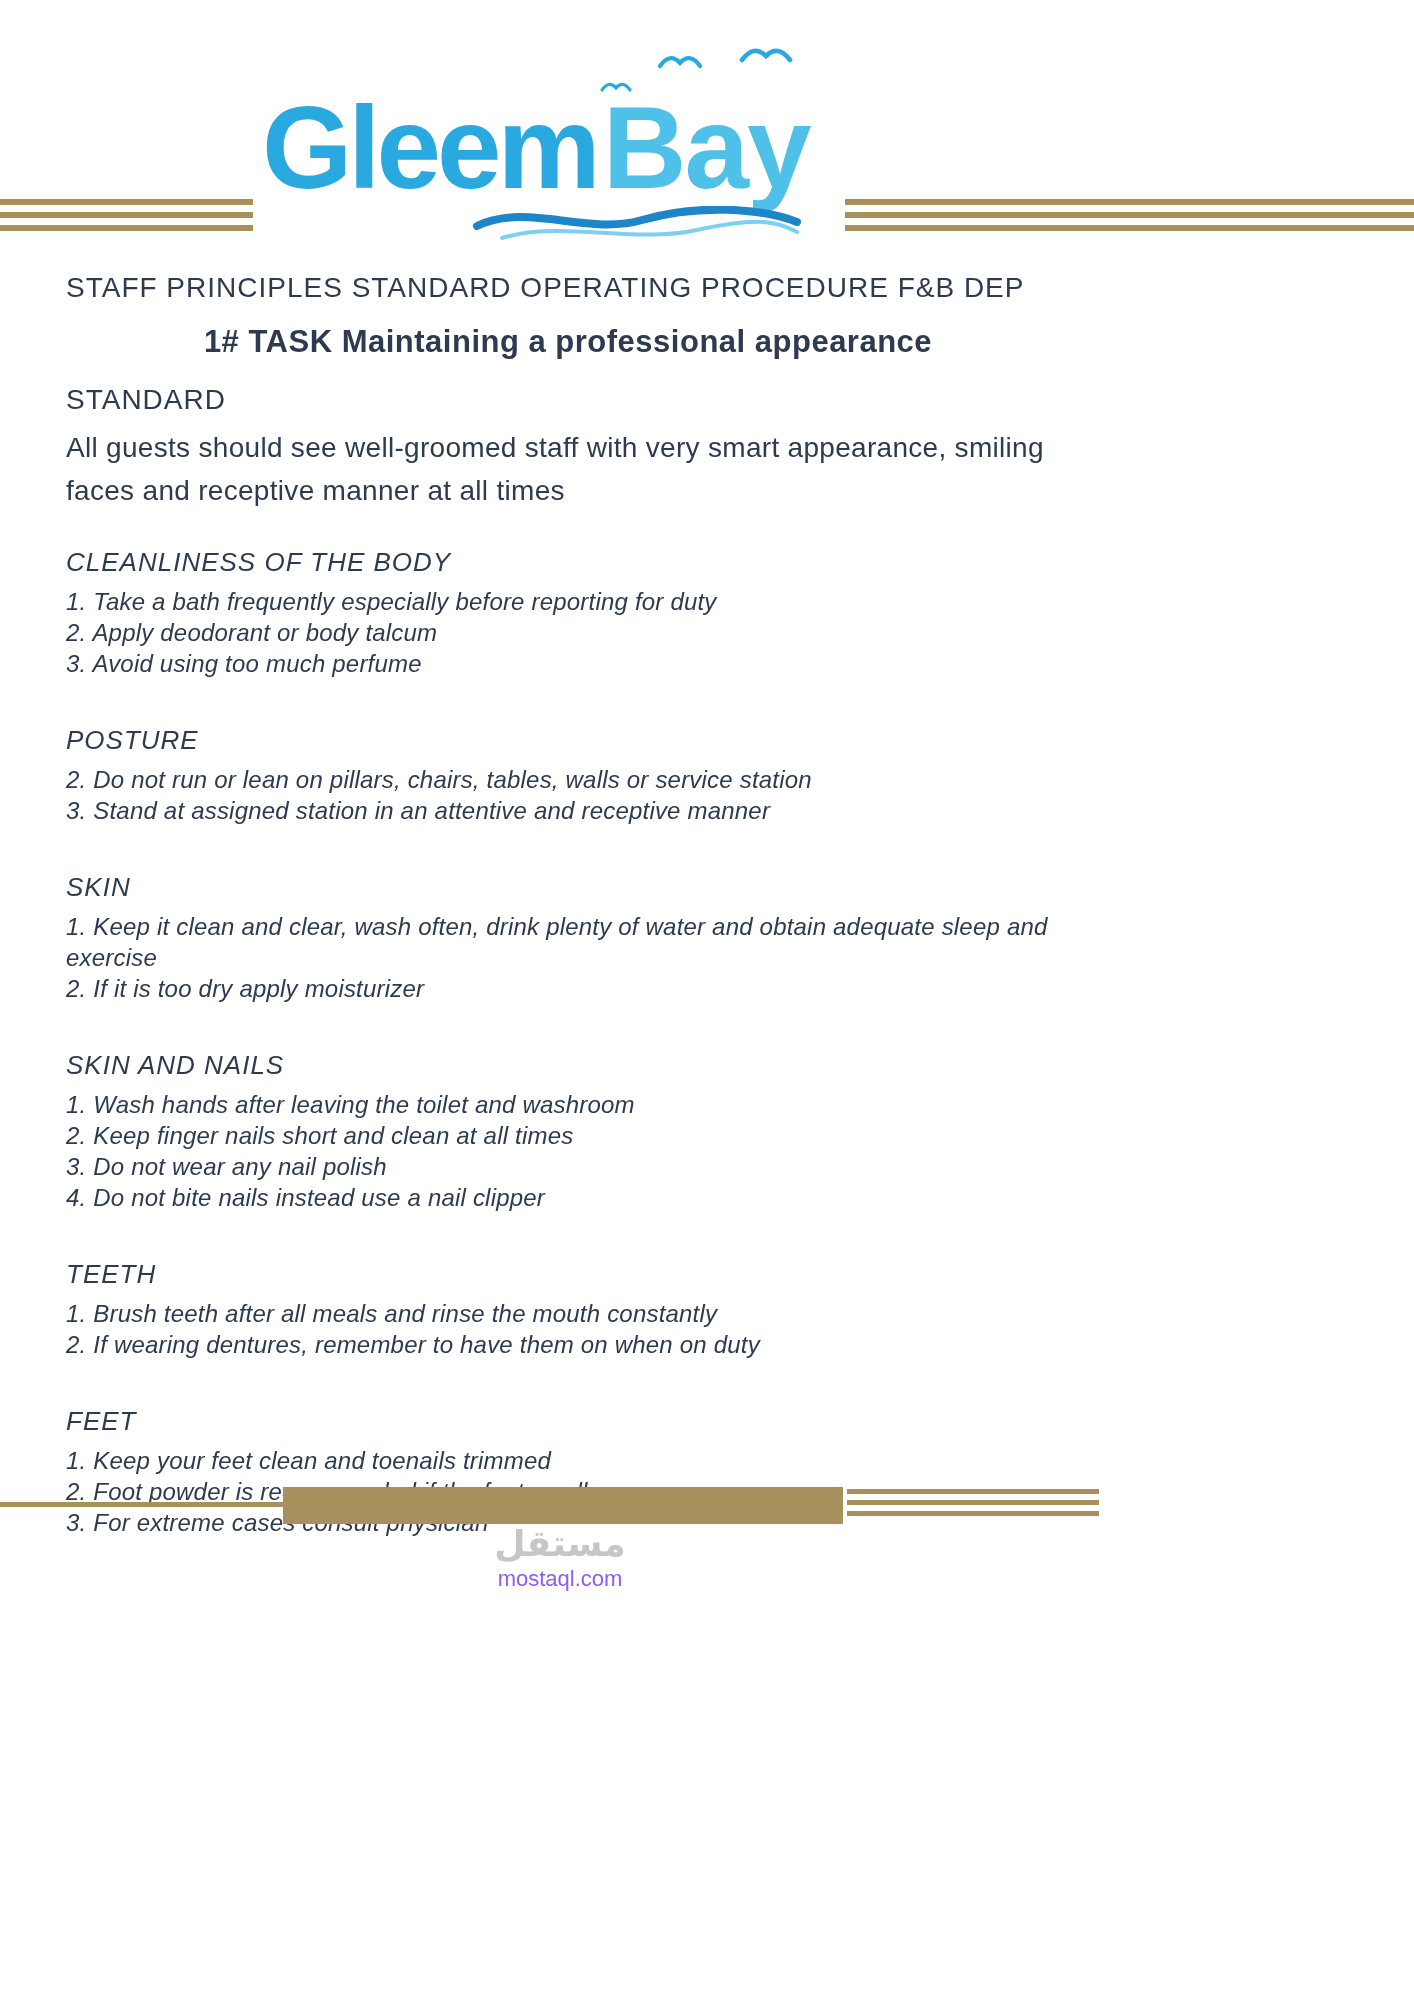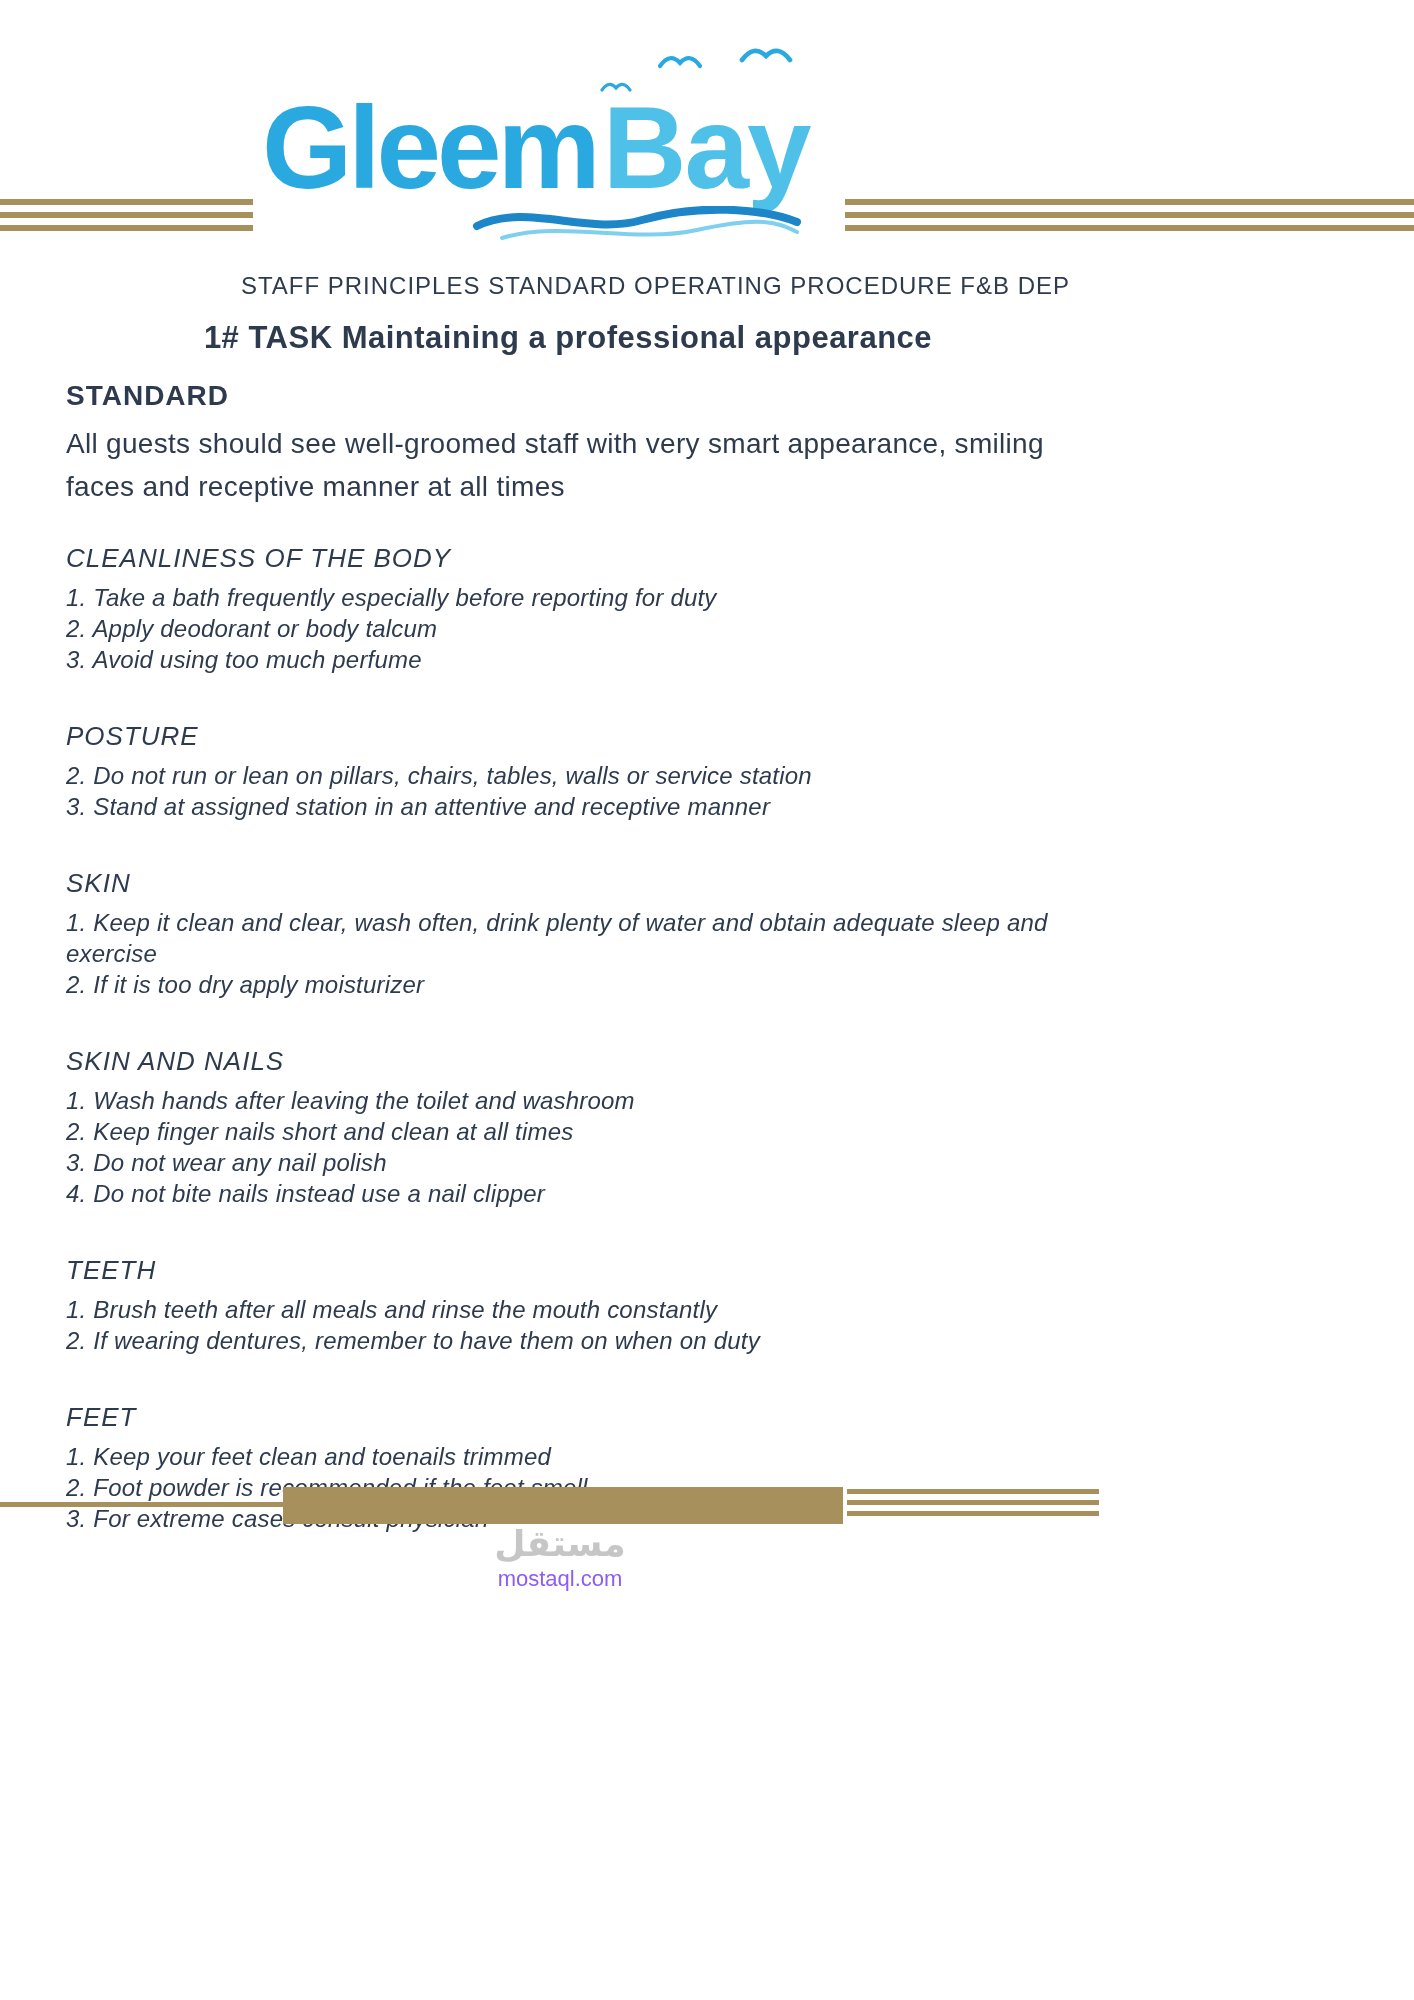--- a/index.html
+++ b/index.html
@@ -36,29 +36,29 @@
   }
   .wordmark .bay{
     font-size:116px;font-weight:bold;color:var(--logo-light-blue);
     letter-spacing:-2px;margin-left:6px;
   }
   .wave{position:absolute;top:168px;left:210px;}
 
   
   .content{position:absolute;top:272px;left:66px;width:1004px;}
   .doc-title{
-    font-size:24px;font-weight:normal;letter-spacing:1px;
-    text-align:right;color:var(--text);
+    font-size:28px;font-weight:normal;letter-spacing:1px;
+    text-align:left;color:var(--text);
   }
   .doc-task{
     font-size:31px;font-weight:bold;letter-spacing:0.5px;
     text-align:center;margin-top:20px;
   }
   .std-heading{
-    font-size:28px;font-weight:bold;letter-spacing:1px;margin-top:24px;
+    font-size:28px;font-weight:normal;letter-spacing:1px;margin-top:24px;
   }
   .std-text{
     font-size:28px;line-height:1.55;margin-top:10px;letter-spacing:0.3px;
   }
   .sop-section{margin-top:46px;font-style:italic;}
   .sop-section:first-child{margin-top:34px;}
   .sec-heading{
     font-size:26px;font-weight:normal;letter-spacing:1px;margin-bottom:8px;
   }
   .sec-item{

